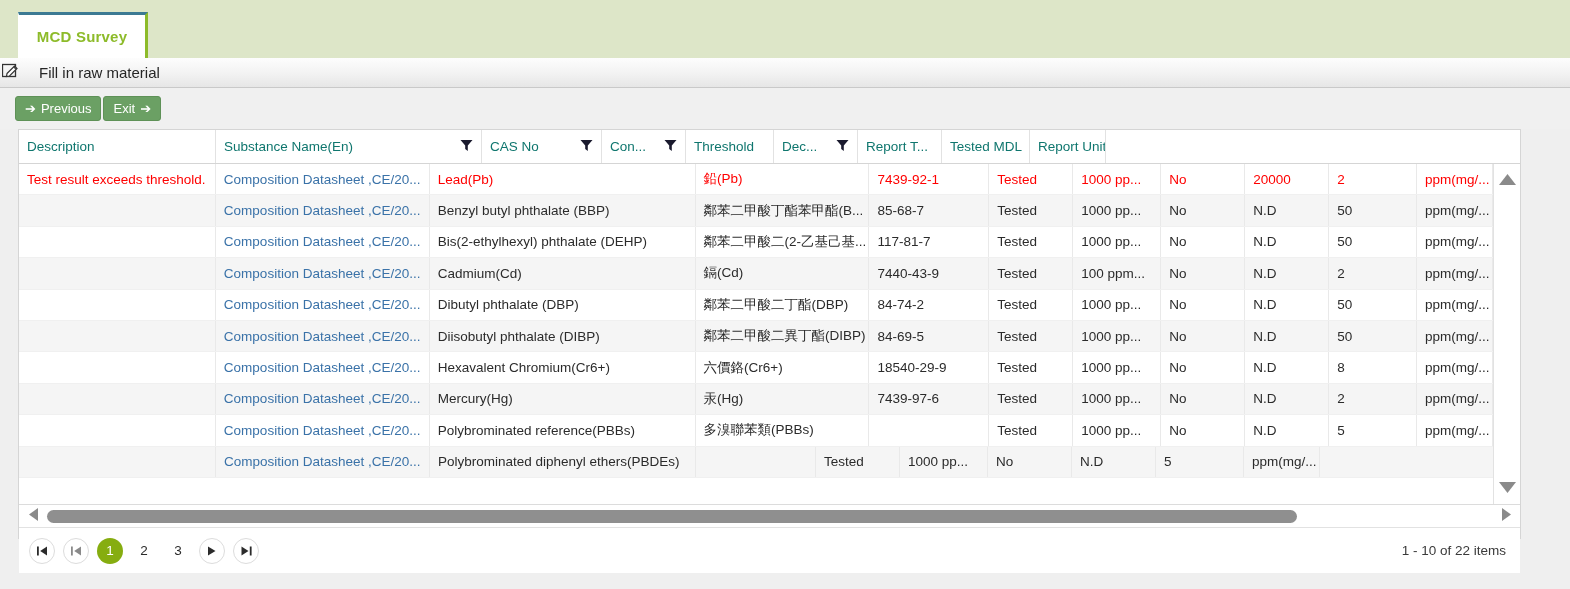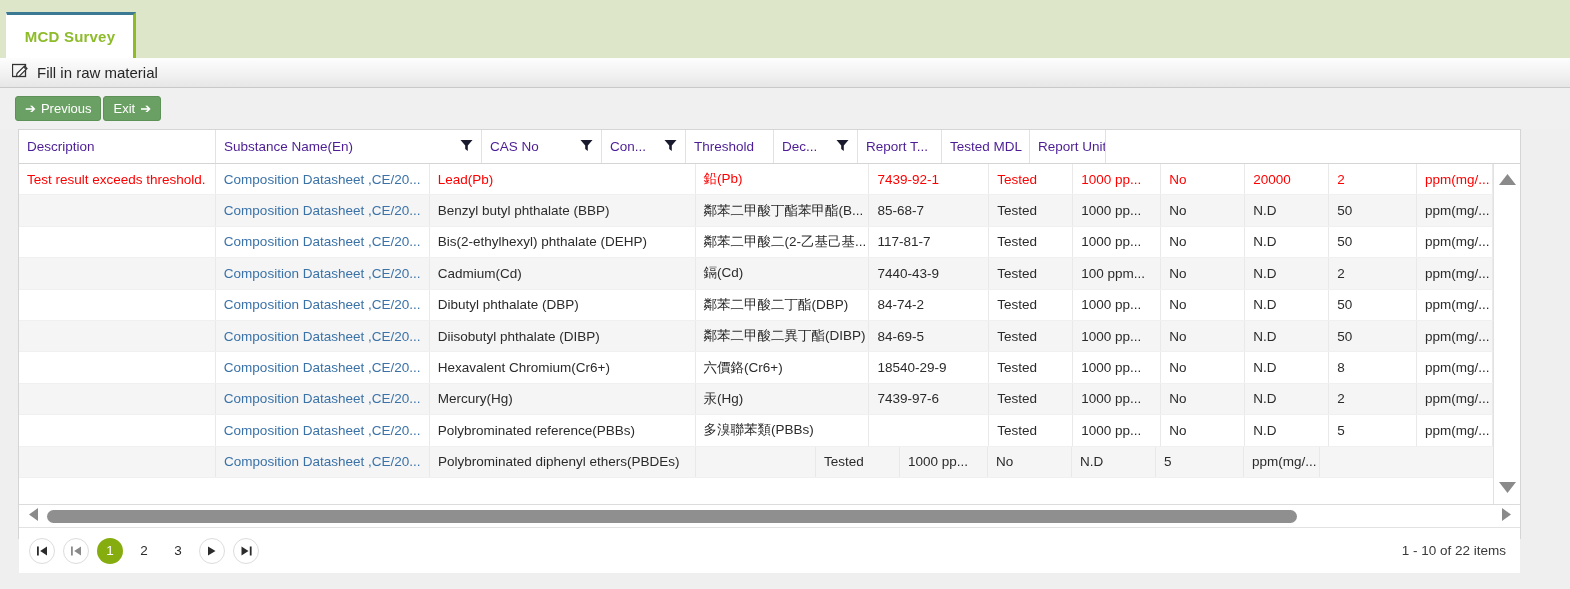--- a/index.html
+++ b/index.html
@@ -13,21 +13,21 @@
 
   
   .tabstrip {
     position: relative;
     height: 58px;
     background: #dde6c8;
     padding-left: 18px;
   }
   .tab {
     position: absolute;
-    left: 6px;
+    left: 18px;
     top: 12px;
     width: 130px;
     height: 46px;
     background: #ffffff;
     border-top: 3px solid #3c7a93;
     border-right: 3px solid #8dbb2a;
     border-left: 1px solid #ffffff;
     display: flex;
     align-items: center;
     justify-content: center;
@@ -39,22 +39,22 @@
     letter-spacing: .2px;
   }
 
   
   .subheader {
     height: 30px;
     background: linear-gradient(to bottom, #fdfdfd 0%, #f2f2f2 55%, #e6e6e6 100%);
     border-bottom: 1px solid #c9c9c9;
     display: flex;
     align-items: center;
-    padding-left: 12px;
-    gap: 8px;
+    padding-left: 2px;
+    gap: 20px;
   }
   .subheader-title {
     font-size: 15px;
     color: #262626;
   }
   .pencil-icon { display:block; }
 
   
   .toolbar {
     height: 41px;
@@ -95,21 +95,21 @@
     border-bottom: 1px solid #d5d5d5;
     background: #ffffff;
   }
   .hcell {
     display: flex;
     align-items: center;
     justify-content: space-between;
     border-right: 1px solid #e2e2e2;
     padding: 0 8px;
     font-size: 13.5px;
-    color: #4c1d95;
+    color: #0f766e;
     white-space: nowrap;
     overflow: hidden;
     height: 100%;
   }
   .hcell:last-child { border-right: none; }
   .funnel { flex: 0 0 auto; margin-left: 6px; }
 
   .grid-body {
     position: relative;
     height: 340px;

